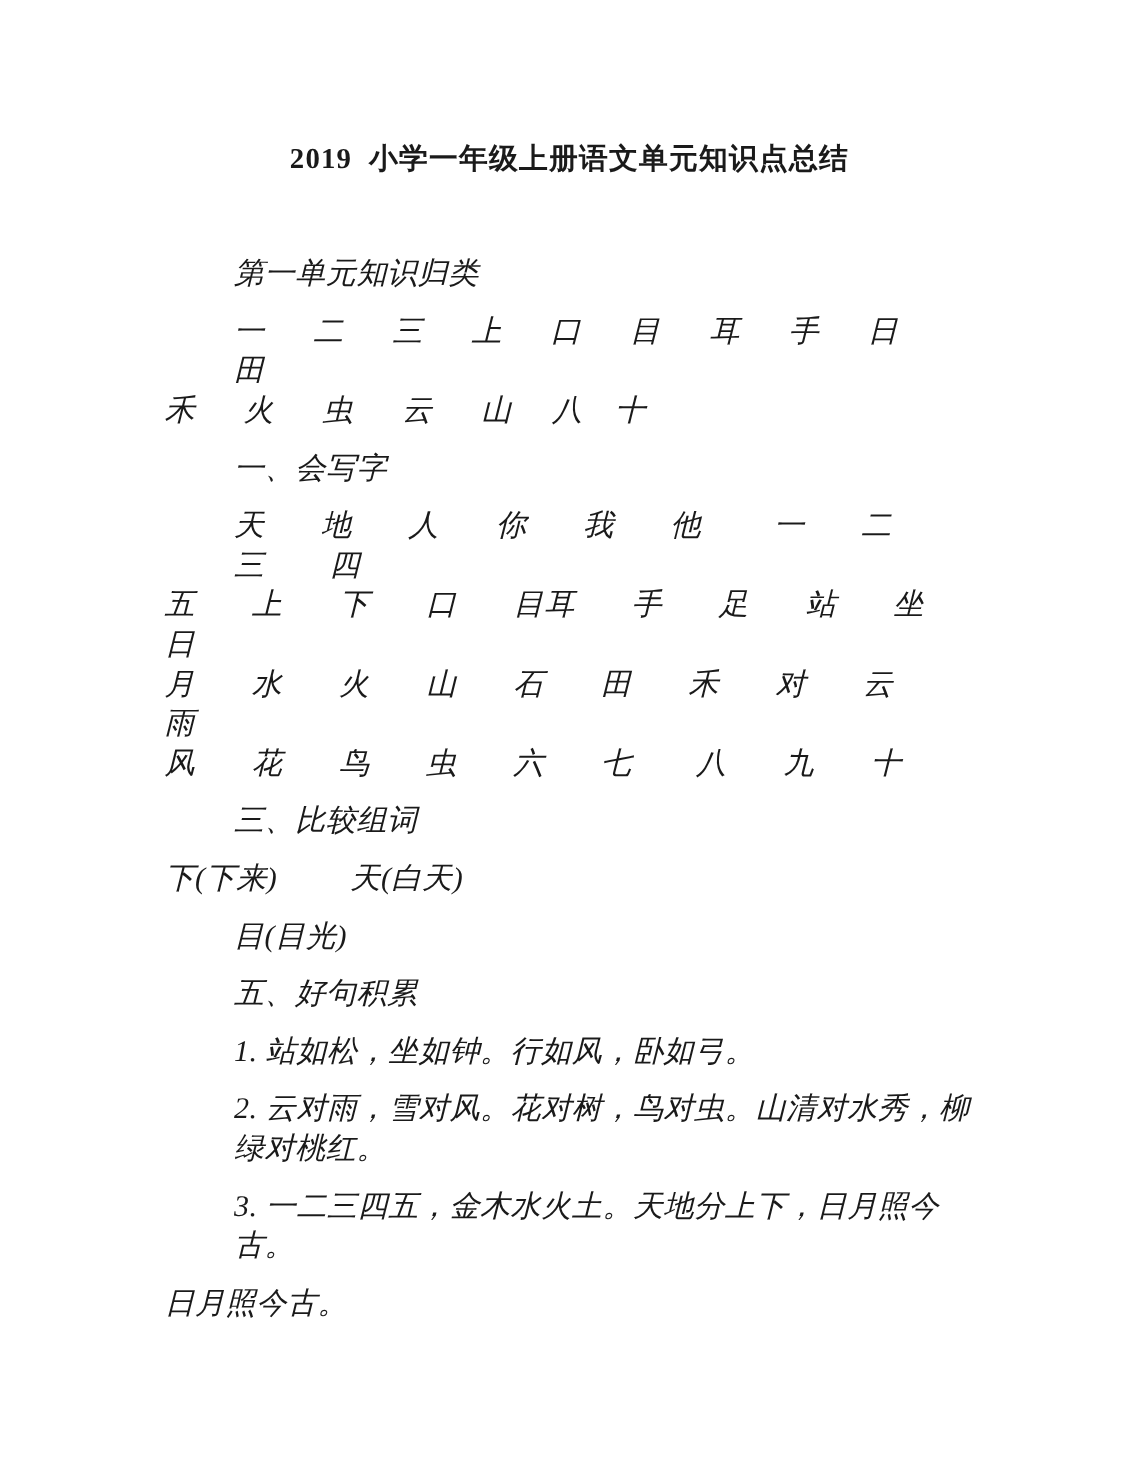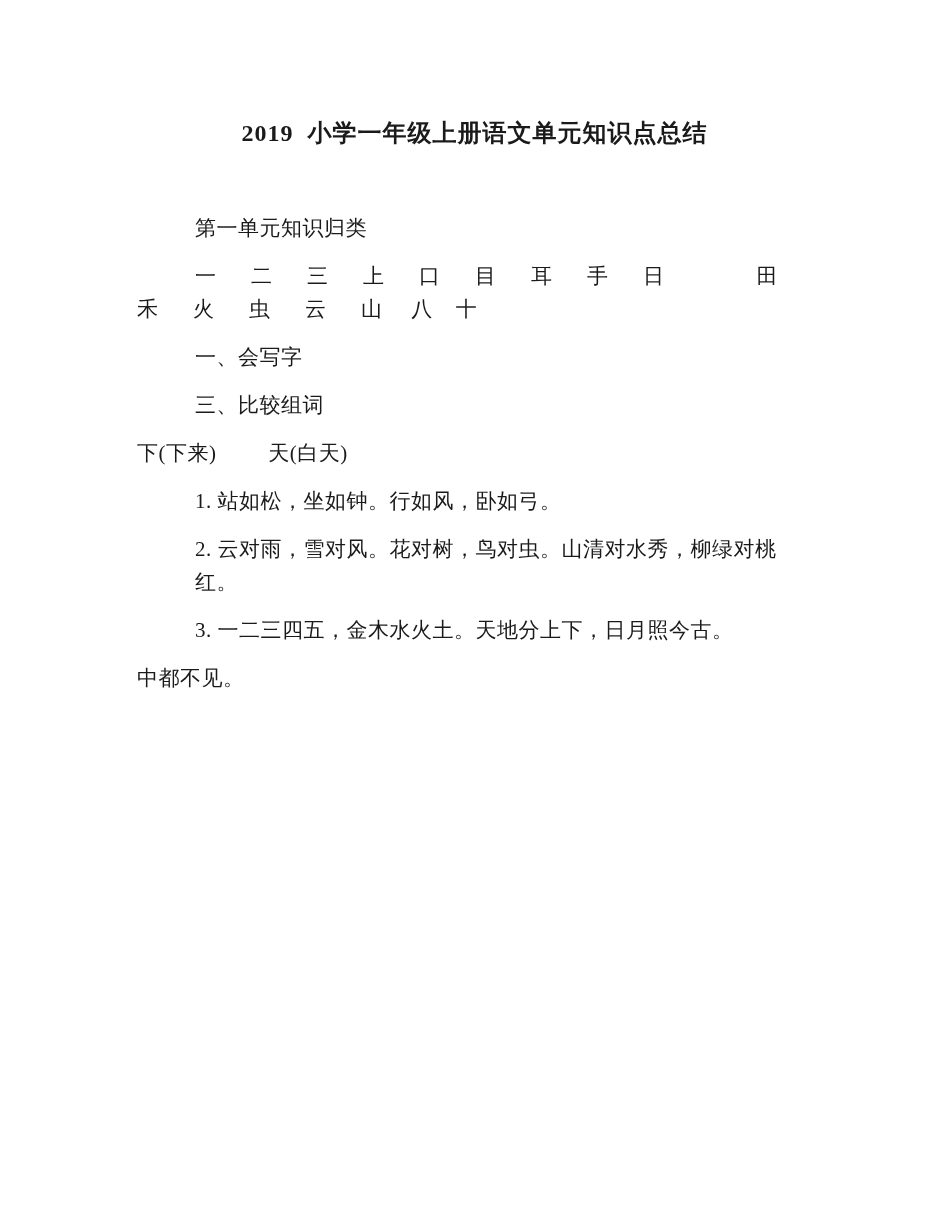--- a/index.html
+++ b/index.html
@@ -27,24 +27,25 @@
     font-weight: bold;
     line-height: 34px;
     text-align: center;
     letter-spacing: 1px;
     white-space: pre-wrap;
   }
   .para {
     margin: 0 0 15px 0;
   }
   .line {
-    font-size: 21px;
+    font-size: 25px;
     line-height: 33px;
     letter-spacing: 0.5px;
     white-space: pre-wrap;
+    font-style: italic;
   }
   .line.indent {
     padding-left: 58px;
   }
 </style>
 </head>
 <body>
 
 <div class="page">
   <h1 class="doc-title">2019  小学一年级上册语文单元知识点总结</h1>
@@ -53,31 +54,43 @@
         <div class="line indent">第一单元知识归类</div>
       </div>
       <div class="para">
         <div class="line indent">一      二      三      上      口      目      耳      手      日                田</div>
         <div class="line">禾      火      虫      云      山     八    十</div>
       </div>
       <div class="para">
         <div class="line indent">一、会写字</div>
       </div>
       <div class="para">
+        <div class="line indent">天       地       人       你       我       他         一       二       三        四</div>
+        <div class="line">五       上       下       口       目耳       手       足       站       坐       日</div>
+        <div class="line">月       水       火       山       石       田       禾       对       云        雨</div>
+        <div class="line">风       花       鸟       虫       六       七        八       九       十</div>
+      </div>
+      <div class="para">
         <div class="line indent">三、比较组词</div>
       </div>
       <div class="para">
         <div class="line">下(下来)         天(白天)</div>
+      </div>
+      <div class="para">
+        <div class="line indent">目(目光)</div>
+      </div>
+      <div class="para">
+        <div class="line indent">五、好句积累</div>
       </div>
       <div class="para">
         <div class="line indent">1. 站如松，坐如钟。行如风，卧如弓。</div>
       </div>
       <div class="para">
         <div class="line indent">2. 云对雨，雪对风。花对树，鸟对虫。山清对水秀，柳绿对桃红。</div>
       </div>
       <div class="para">
         <div class="line indent">3. 一二三四五，金木水火土。天地分上下，日月照今古。</div>
       </div>
       <div class="para">
-        <div class="line">中都不见。</div>
+        <div class="line">日月照今古。</div>
       </div>
     </div>
 </div>
 
 </body></html>

